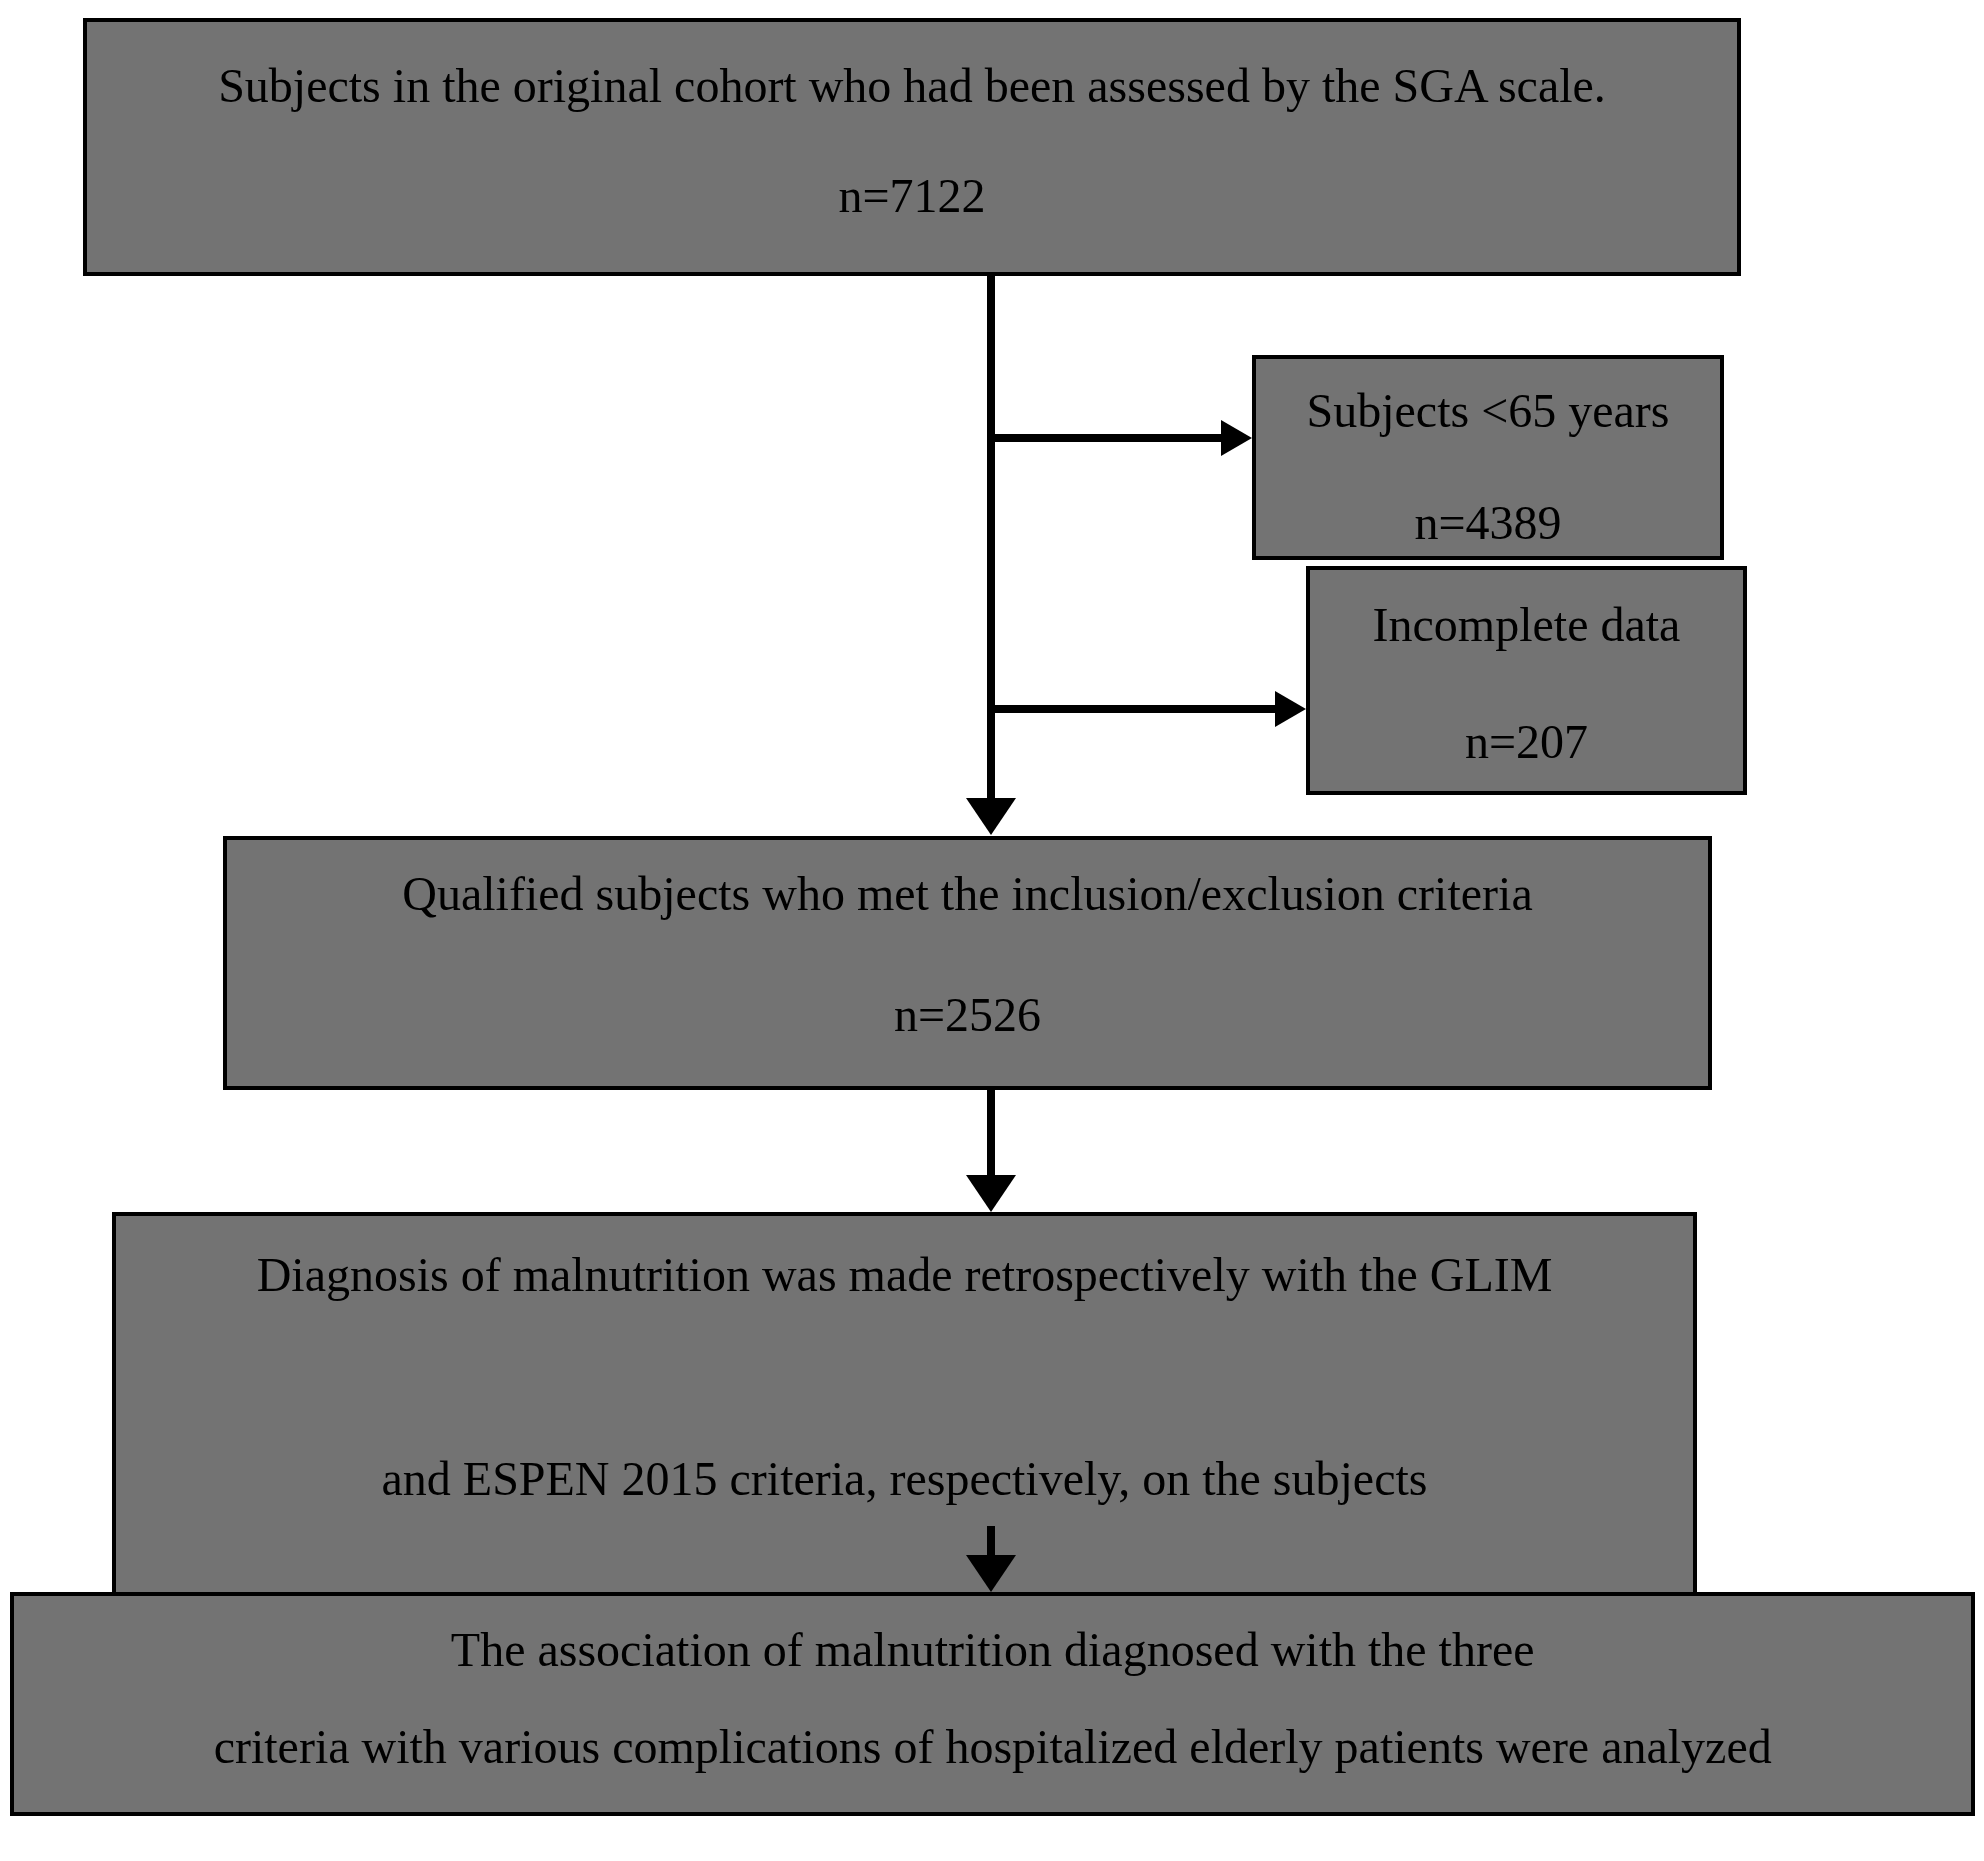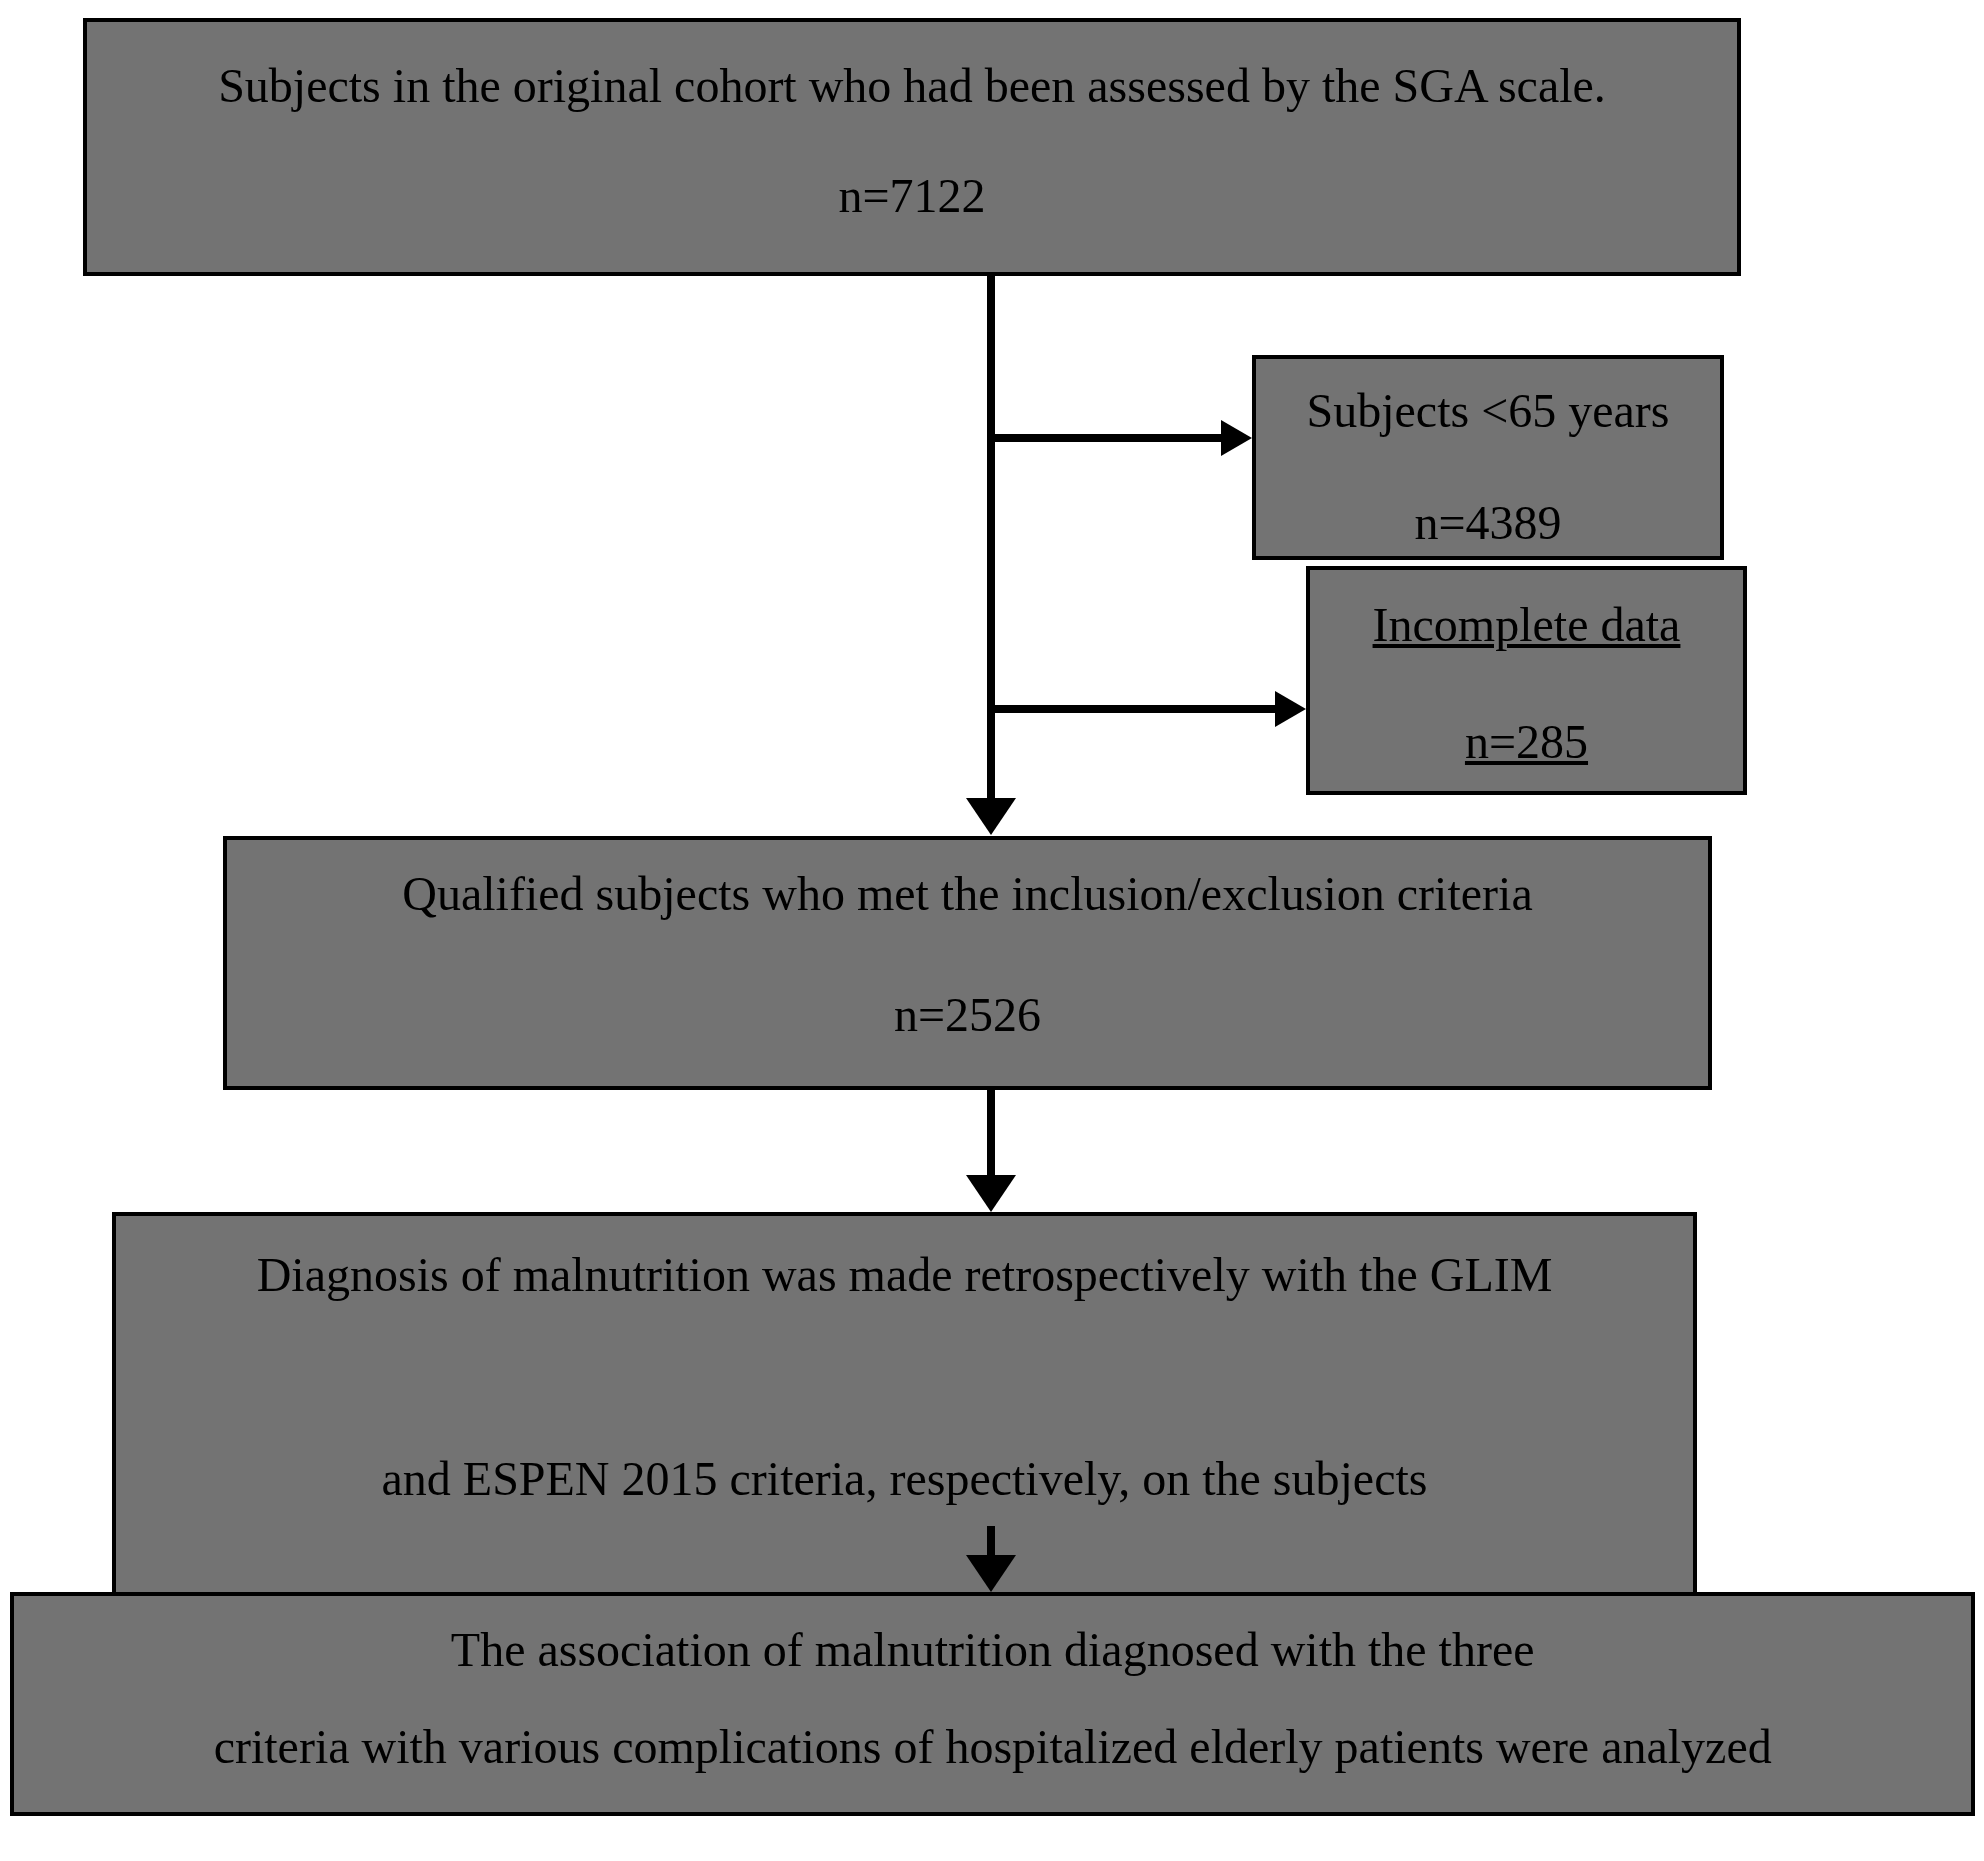--- a/index.html
+++ b/index.html
@@ -49,21 +49,21 @@
     position: absolute;
     width: 0;
     height: 0;
     border-top: 18px solid transparent;
     border-bottom: 18px solid transparent;
     border-left: 31px solid #000000;
   }
   
   #box-cohort     { left: 83px;  top: 18px;   width: 1658px; height: 258px; padding: 40px 12px 52px; }
   #box-under65    { left: 1252px; top: 308px;  width: 472px;  height: 205px; padding: 28px 6px 9px; margin-top: 47px; }
-  #box-incomplete { left: 1306px; top: 566px;  width: 441px;  height: 229px; padding: 31px 6px 24.6px; text-decoration: underline; }
+  #box-incomplete { left: 1306px; top: 566px;  width: 441px;  height: 229px; padding: 31px 6px 24.6px; }
   #box-qualified  { left: 223px;  top: 836px; width: 1489px; height: 254px; padding: 30px 12px 47px; }
   #box-diagnosis  { left: 112px;  top: 1212px; width: 1585px; height: 392px; padding: 35px 12px 97px; }
   #box-analysis   { left: 10.2px;   top: 1592px; width: 1965px; height: 224px; padding: 30px 25px 41px; }
 
   #vline1-shaft  { left: 987px; top: 274px;  width: 7.8px;  height: 526px; }
   #vline1-head   { left: 966px; top: 798px; }
   #harrow1-shaft { left: 991px; top: 434px;  width: 234px; height: 7.8px; }
   #harrow1-head  { left: 1221px; top: 420px; }
   #harrow2-shaft { left: 991px; top: 705px; width: 288px; height: 7.8px; }
   #harrow2-head  { left: 1275px; top: 691px; }
@@ -91,21 +91,21 @@
   <div class="box" id="box-under65">
     <div class="bline">Subjects &lt;65 years</div>
     <div class="bline">n=4389</div>
   </div>
 
   <div class="shaft" id="harrow2-shaft"></div>
   <div class="head-right" id="harrow2-head"></div>
 
   <div class="box" id="box-incomplete">
     <div class="bline">Incomplete data</div>
-    <div class="bline">n=285</div>
+    <div class="bline">n=207</div>
   </div>
 
   <div class="box" id="box-qualified">
     <div class="bline">Qualified subjects who met the inclusion/exclusion criteria</div>
     <div class="bline">n=2526</div>
   </div>
 
   <div class="shaft" id="vline2-shaft"></div>
   <div class="head-down" id="vline2-head"></div>
 

